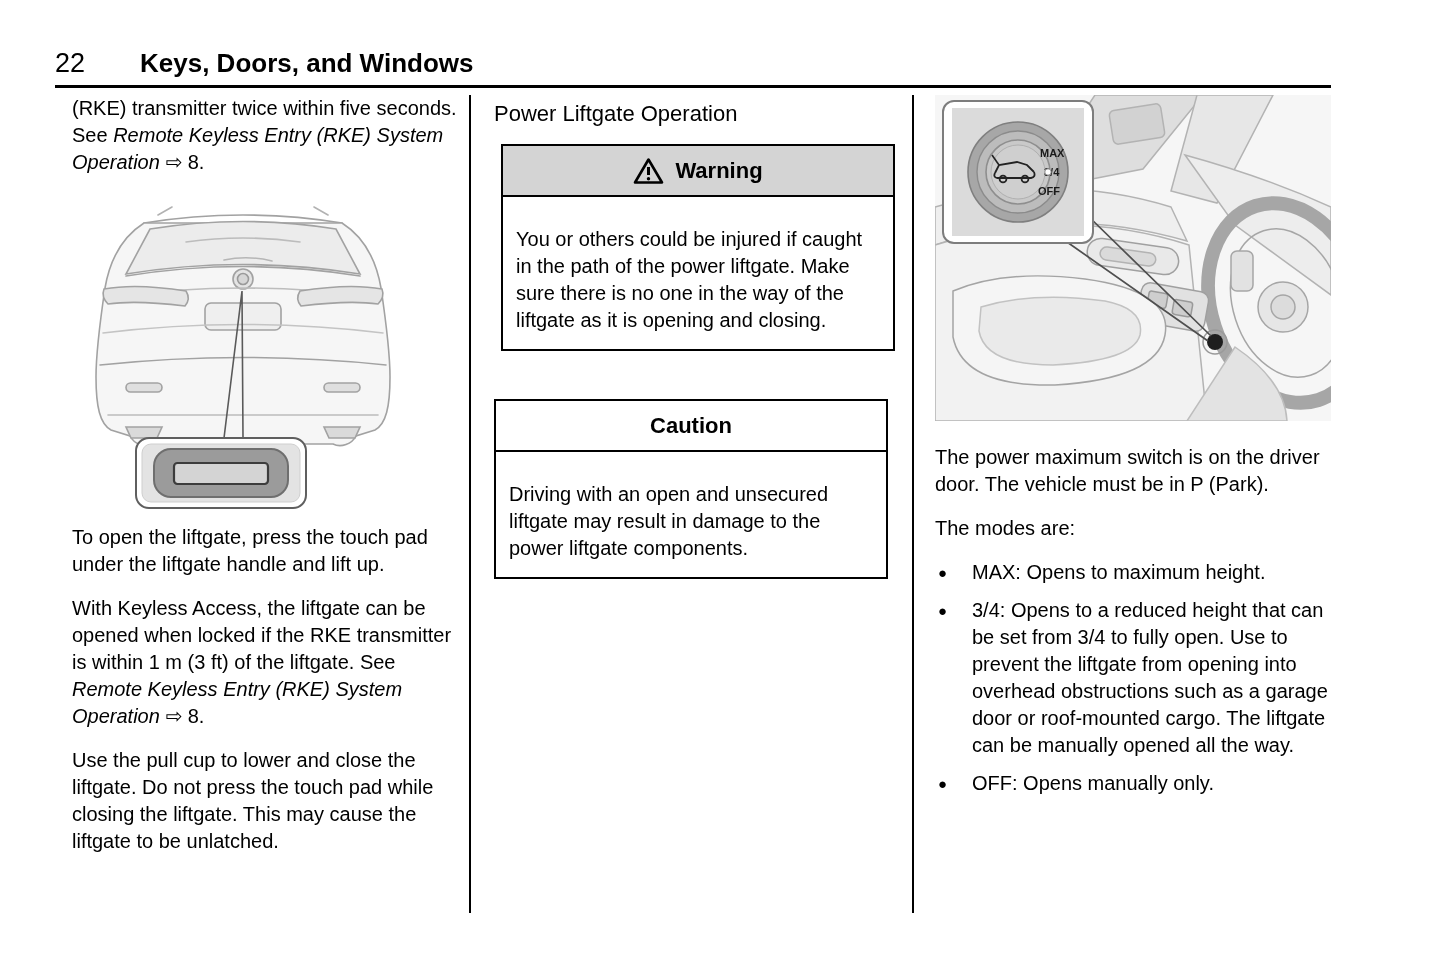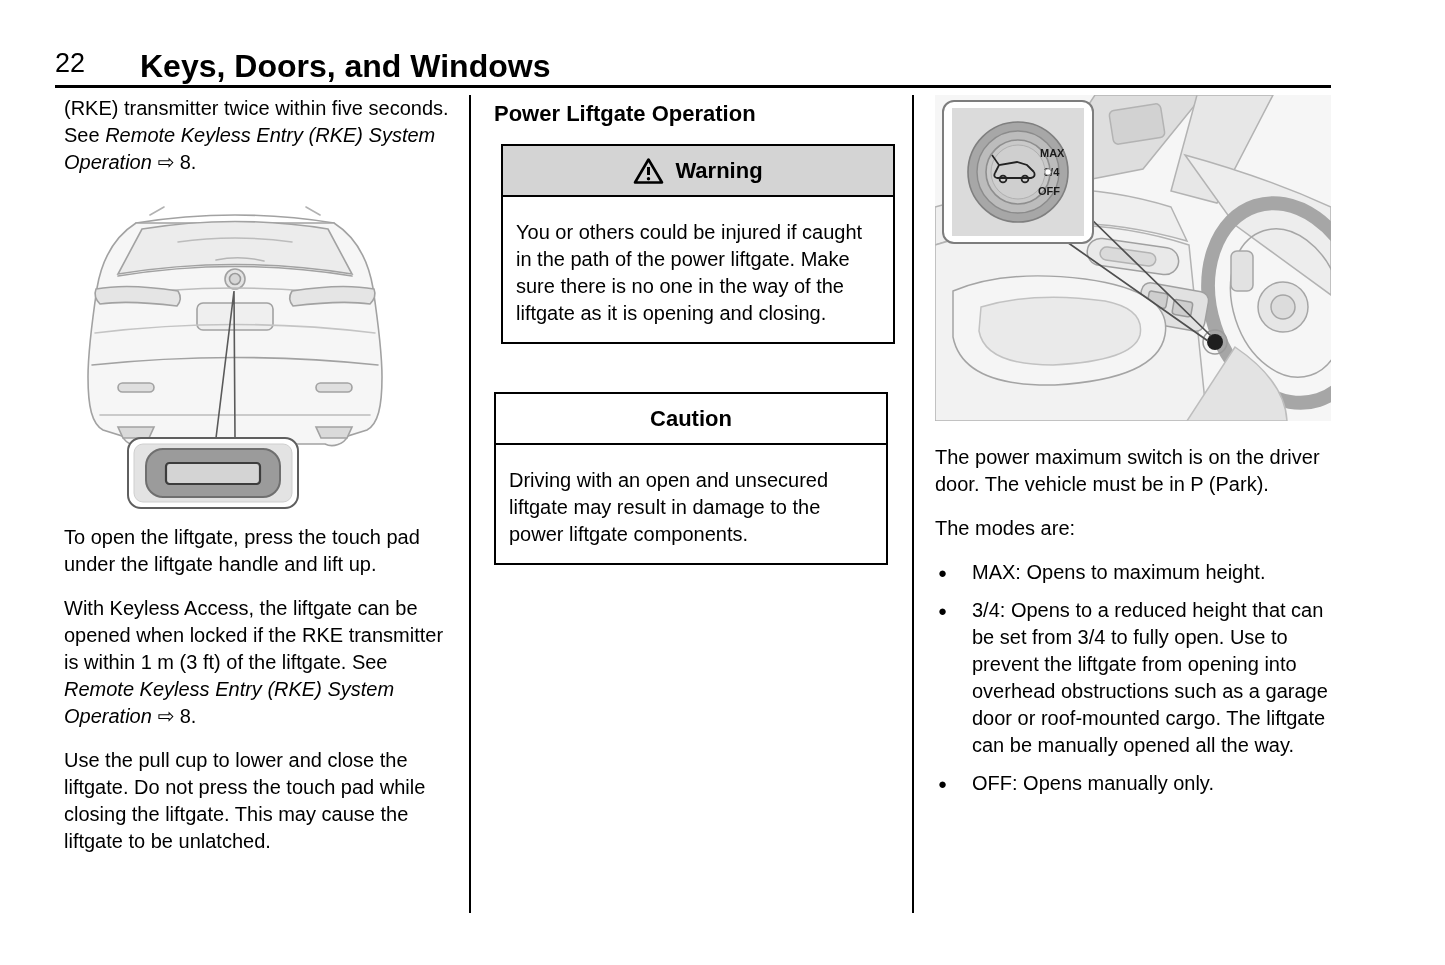--- a/index.html
+++ b/index.html
@@ -6,51 +6,51 @@
   html,body { background:#fff; }
   body {
     width:1445px; height:965px;
     font-family:"Liberation Sans","DejaVu Sans",sans-serif;
     color:#000;
   }
   .page { position:relative; width:1445px; height:965px; background:#fff; overflow:hidden; }
 
   
   .hdr-num  { position:absolute; left:55px;  top:48px; font-size:27px; font-weight:normal; }
-  .hdr-title{ position:absolute; left:140px; top:48px; font-size:32px; font-weight:bold; }
+  .hdr-title{ position:absolute; left:140px; top:48px; font-size:26px; font-weight:bold; }
   .hdr-rule { position:absolute; left:55px;  top:85px; width:1276px; height:3px; background:#000; }
 
   
   .vrule { position:absolute; top:95px; height:818px; width:2px; background:#000; }
   .vrule1 { left:469px; }
   .vrule2 { left:912px; }
 
   
   .col { position:absolute; top:95px; font-size:20px; line-height:27px; }
-  .col1 { left:64px;  width:392px; }
+  .col1 { left:72px;  width:392px; }
   .col2 { left:494px; width:396px; }
   .col3 { left:935px; width:396px; }
   .col p { margin:0 0 17px 0; }
   em { font-style:italic; }
 
   figure { margin:0; }
   .fig-rear { margin:8px 0 6px 2px; }
   .fig-door { margin:0 0 16px 0; }
 
-  h2.section { font-size:22px; font-weight:bold; margin:6px 0 17px 0; line-height:26px; }
+  h2.section { font-size:22px; font-weight:normal; margin:6px 0 17px 0; line-height:26px; }
 
   
   .alertbox { border:2.5px solid #000; width:394px; background:#fff; }
   .alertbox.warning { margin:0 0 48px 7px; }
   .alert-head {
     height:51px; display:flex; align-items:center; justify-content:center; gap:11px;
     font-size:22px; font-weight:bold; border-bottom:2.5px solid #000;
   }
   .alert-head.gray { background:#d4d4d4; }
-  .alert-body { padding:22px 13px 15px 13px; }
+  .alert-body { padding:29px 13px 15px 13px; }
 
   
   .bullets { margin-top:4px; }
   .bullet { display:flex; margin-bottom:11px; }
   .bullet .dot { flex:none; width:37px; font-size:15px; line-height:27px; padding-left:3px; }
   .bullet .btxt { flex:1; }
 </style>
 </head>
 <body>
 

